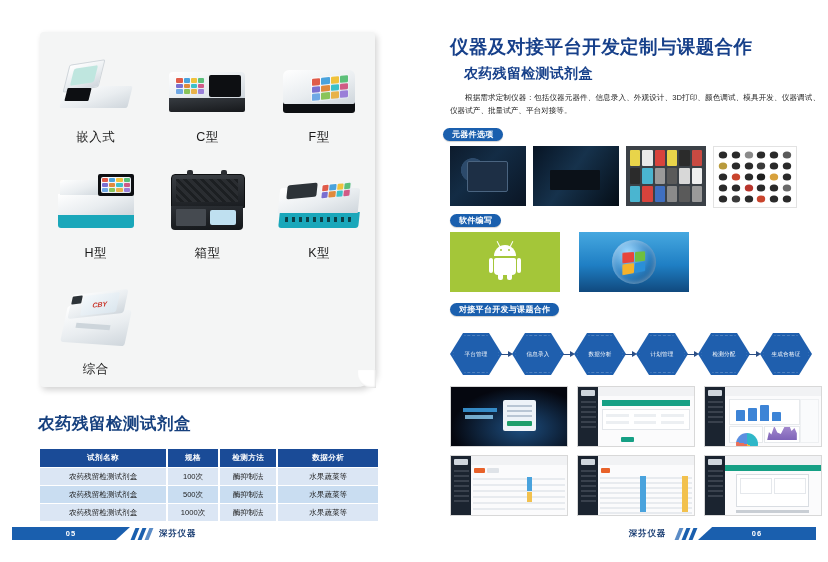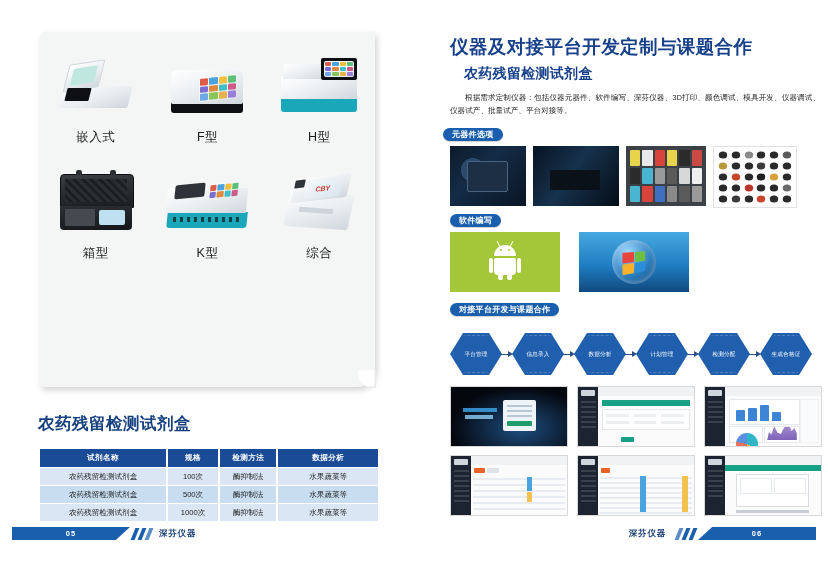--- a/index.html
+++ b/index.html
@@ -191,20 +191,44 @@
         <div class="prod-cell">
           <div class="prod-img">
             <div class="ins body-white" style="left:14px;top:34px;width:68px;height:22px;border-radius:2px;transform:skewX(-14deg);"></div>
             <div class="ins body-white" style="left:18px;top:10px;width:34px;height:26px;border-radius:2px;transform:skew(-14deg,-9deg);border:1px solid #cfd5da;"></div>
             <div class="ins screen" style="left:24px;top:15px;width:24px;height:17px;transform:skew(-14deg,-9deg);background:#bfe6df;"></div>
             <div class="ins blk" style="left:18px;top:36px;width:24px;height:13px;transform:skewX(-14deg);border-radius:1px;"></div>
           </div>
           <div class="prod-label">嵌入式</div>
         </div>
 
+        <div class="prod-cell">
+          <div class="prod-img">
+            <div class="ins body-dark" style="left:10px;top:44px;width:76px;height:16px;border-radius:2px;"></div>
+            <div class="ins body-white" style="left:10px;top:20px;width:76px;height:26px;border-radius:4px 4px 0 0;"></div>
+            <div class="ins screen" style="left:16px;top:25px;width:30px;height:18px;">
+              <div class="gridicons">
+                  <i style="background:#e05c4a"></i>
+                  <i style="background:#4aa3dd"></i>
+                  <i style="background:#f0c23c"></i>
+                  <i style="background:#5bbf7a"></i>
+                  <i style="background:#7a6fd0"></i>
+                  <i style="background:#e08a3c"></i>
+                  <i style="background:#3dc0c8"></i>
+                  <i style="background:#d05a86"></i>
+                  <i style="background:#6ea8e5"></i>
+                  <i style="background:#89c45a"></i>
+                  <i style="background:#e8b24a"></i>
+                  <i style="background:#9a7fd8"></i>
+                </div>
+            </div>
+            <div class="ins blk" style="left:50px;top:23px;width:32px;height:22px;border-radius:2px;"></div>
+          </div>
+          <div class="prod-label">C型</div>
+        </div>
 
 
         <div class="prod-cell">
           <div class="prod-img">
             <div class="ins blk" style="left:12px;top:50px;width:72px;height:11px;border-radius:0 0 3px 3px;"></div>
             <div class="ins body-white" style="left:12px;top:18px;width:72px;height:34px;border-radius:6px 6px 2px 2px;"></div>
             <div class="ins screen" style="left:40px;top:24px;width:38px;height:24px;transform:skewY(-6deg);">
               <div class="gridicons">
                   <i style="background:#e05c4a"></i>
                   <i style="background:#4aa3dd"></i>
@@ -344,21 +368,21 @@
       <div class="slash"></div>
       <div class="slash lite"></div>
       <div class="fl-brand">深芬仪器</div>
     </div>
   </div>
 
   <div class="right-page">
 
     <div class="main-title">仪器及对接平台开发定制与课题合作</div>
     <div class="sub-title">农药残留检测试剂盒</div>
-    <div class="para">根据需求定制仪器：包括仪器元器件、软件编写、深芬仪器、3D打印、颜色调试、模具开发、仪器调试、仪器试产、批量试产、平台对接等。</div>
+    <div class="para">根据需求定制仪器：包括仪器元器件、信息录入、外观设计、3D打印、颜色调试、模具开发、仪器调试、仪器试产、批量试产、平台对接等。</div>
 
     <div class="pill" style="left:29px;top:128px;">元器件选项</div>
 
     <div class="imgrow" style="left:36px;top:146px;gap:7px;">
       <div class="thumb pcb1" style="width:76px;height:60px;">
           <div class="chip"></div>
         </div>
       <div class="thumb pcb2" style="width:86px;height:60px;">
           <div class="dip"></div>
         </div>

